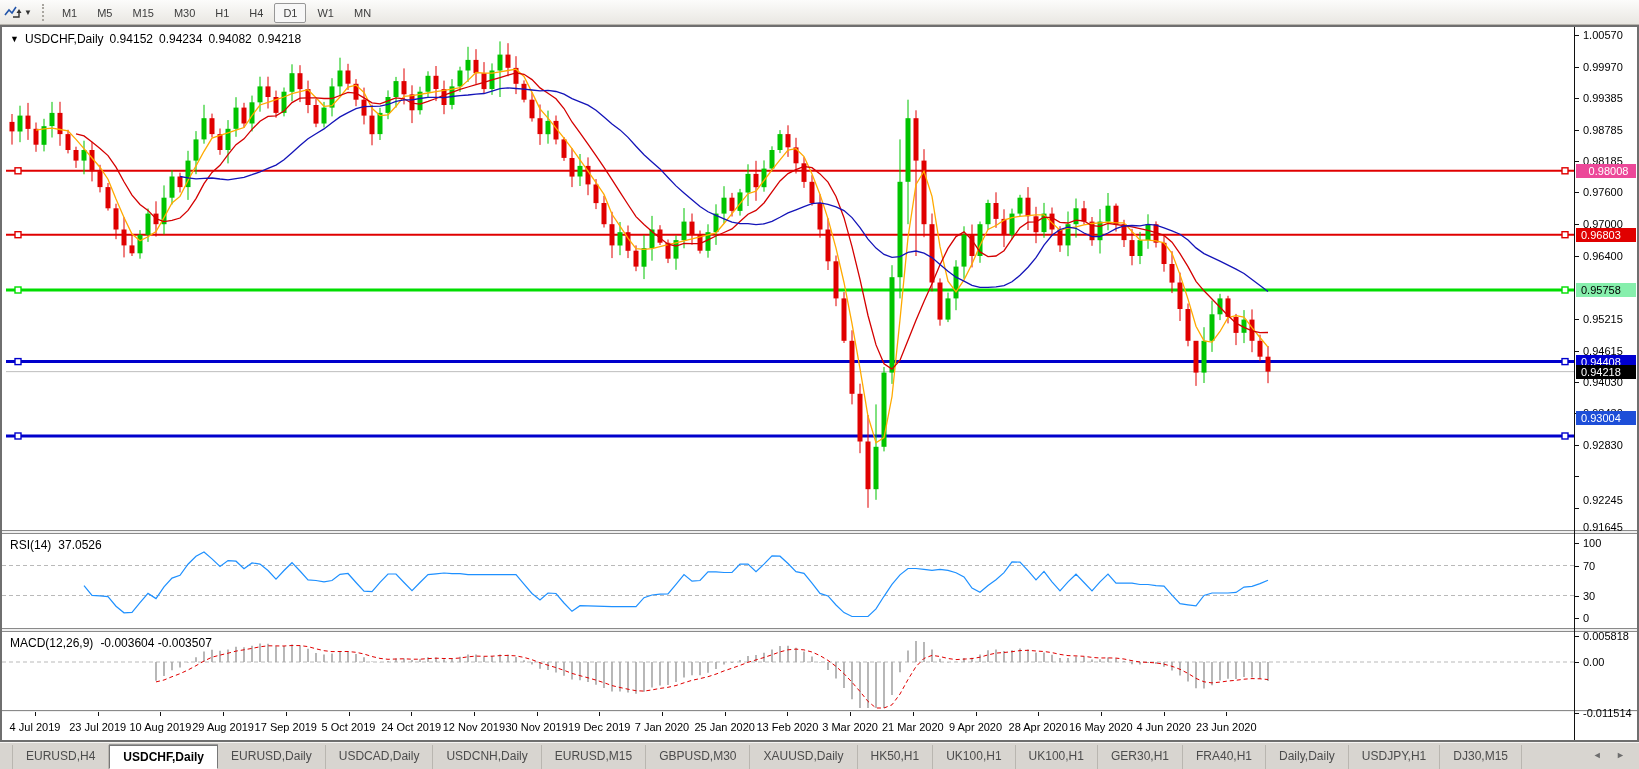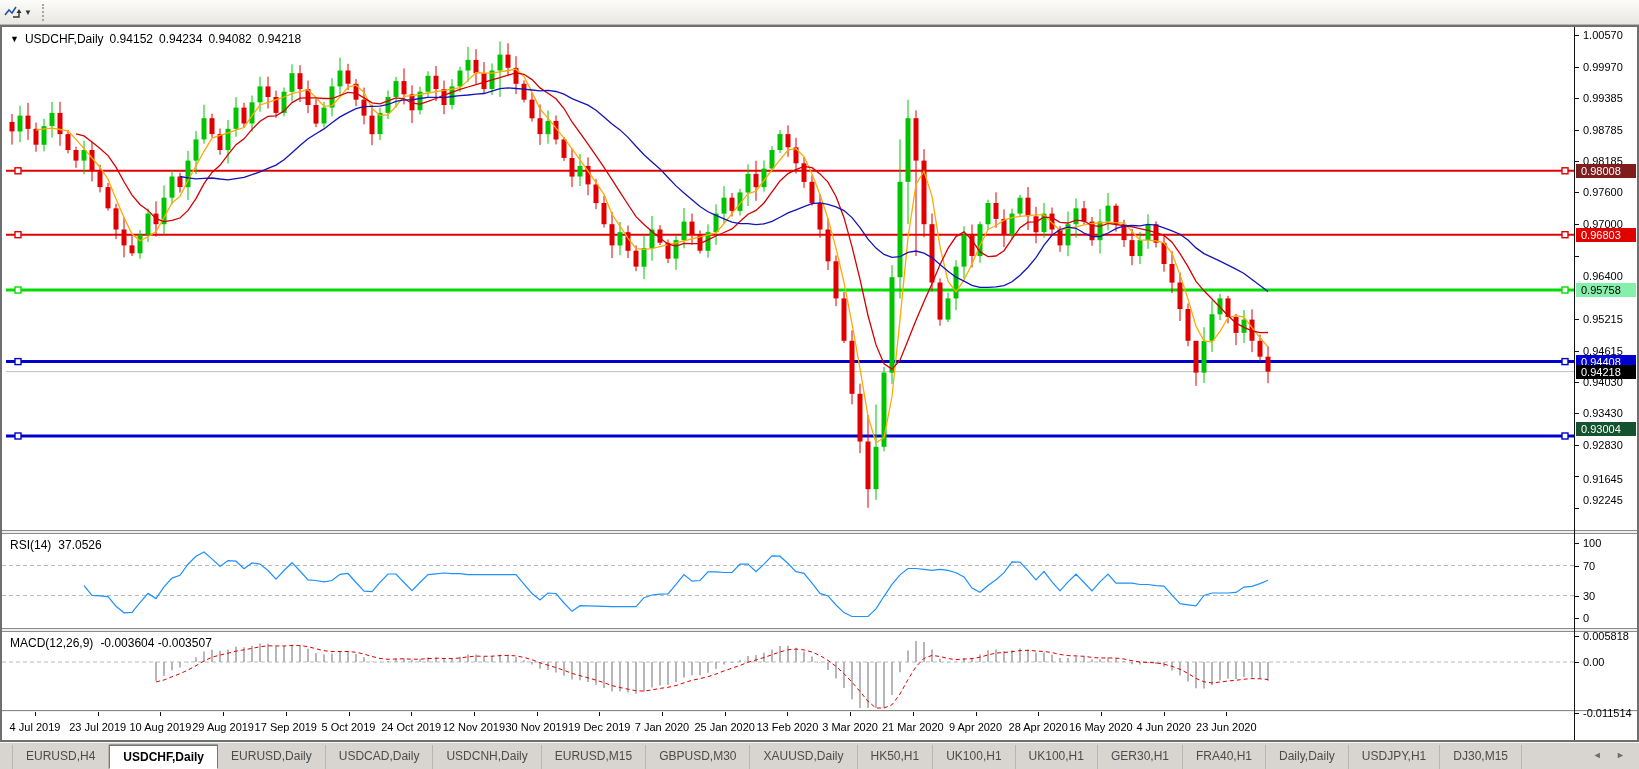--- a/index.html
+++ b/index.html
@@ -65,20 +65,21 @@
 <div id="stage">
 
   <div class="toolbar">
     <svg class="tool-icon" viewBox="0 0 18 16">
       <polyline points="1,11 5,6 8,9 12,3" fill="none" stroke="#2255aa" stroke-width="1.6"></polyline>
       <polyline points="9,13 15,13 15,7" fill="none" stroke="#333" stroke-width="1.4"></polyline>
       <polygon points="15,5 12.5,9 17.5,9" fill="#333"></polygon>
     </svg>
     <span class="tool-caret">▼</span>
     <span class="grip"></span>
+    <span id="tf-buttons"><span class="tf-btn">M1</span><span class="tf-btn">M5</span><span class="tf-btn">M15</span><span class="tf-btn">M30</span><span class="tf-btn">H1</span><span class="tf-btn">H4</span><span class="tf-btn active">D1</span><span class="tf-btn">W1</span><span class="tf-btn">MN</span></span>
   </div>
 
   <div class="chart-window">
 
     <svg id="price-svg" class="pane-svg" width="1572" height="503">
         <g>
           <line x1="4" y1="143.8" x2="1572" y2="143.8" stroke="#e00000" stroke-width="2"></line>
           <rect x="13" y="140.8" width="6" height="6" fill="#fff" stroke="#e00000" stroke-width="1.4"></rect>
           <rect x="1560" y="140.8" width="6" height="6" fill="#fff" stroke="#e00000" stroke-width="1.4"></rect>
           <line x1="4" y1="207.7" x2="1572" y2="207.7" stroke="#e00000" stroke-width="2"></line>
@@ -601,55 +602,55 @@
         <div class="axis-lab" style="top: 70.805px;">0.99385</div>
         <div class="axis-tick" style="top: 102.605px;"></div>
         <div class="axis-lab" style="top: 102.605px;">0.98785</div>
         <div class="axis-tick" style="top: 134.405px;"></div>
         <div class="axis-lab" style="top: 134.405px;">0.98185</div>
         <div class="axis-tick" style="top: 165.41px;"></div>
         <div class="axis-lab" style="top: 165.41px;">0.97600</div>
         <div class="axis-tick" style="top: 197.21px;"></div>
         <div class="axis-lab" style="top: 197.21px;">0.97000</div>
         <div class="axis-tick" style="top: 229.01px;"></div>
-        <div class="axis-lab" style="top: 229.01px; margin-top: 20px;">0.96400</div>
+        <div class="axis-lab" style="top: 229.01px;">0.96400</div>
         <div class="axis-tick" style="top: 291.815px;"></div>
         <div class="axis-lab" style="top: 291.815px;">0.95215</div>
         <div class="axis-tick" style="top: 323.615px;"></div>
         <div class="axis-lab" style="top: 323.615px;">0.94615</div>
         <div class="axis-tick" style="top: 354.62px;"></div>
         <div class="axis-lab" style="top: 354.62px;">0.94030</div>
         <div class="axis-tick" style="top: 386.42px;"></div>
         <div class="axis-lab" style="top: 386.42px;">0.93430</div>
         <div class="axis-tick" style="top: 418.22px;"></div>
         <div class="axis-lab" style="top: 418.22px;">0.92830</div>
         <div class="axis-tick" style="top: 449.225px;"></div>
         <div class="axis-lab" style="top: 473px;">0.92245</div>
         <div class="axis-tick" style="top: 481.025px;"></div>
-        <div class="axis-lab" style="top: 452px;">0.91645</div>
+        <div class="axis-lab" style="top: 500px;">0.91645</div>
         <div class="axis-tick" style="top: 516px;"></div>
         <div class="axis-lab" style="top: 516px;">100</div>
         <div class="axis-tick" style="top: 538.5px;"></div>
         <div class="axis-lab" style="top: 538.5px;">70</div>
         <div class="axis-tick" style="top: 568.5px;"></div>
         <div class="axis-lab" style="top: 568.5px;">30</div>
         <div class="axis-tick" style="top: 591px;"></div>
         <div class="axis-lab" style="top: 591px;">0</div>
         <div class="axis-tick" style="top: 609.005px;"></div>
         <div class="axis-lab" style="top: 609.005px;">0.005818</div>
         <div class="axis-tick" style="top: 635px;"></div>
         <div class="axis-lab" style="top: 635px;">0.00</div>
         <div class="axis-tick" style="top: 686.445px;"></div>
         <div class="axis-lab" style="top: 686.445px;">-0.011514</div>
-        <div class="axis-badge" style="top: 143.786px; background: #7f1d1d; color: rgb(255, 255, 255);">0.98008</div>
+        <div class="axis-badge" style="top: 143.786px; background: #ec4899; color: rgb(255, 255, 255); text-align: center;">0.98008</div>
         <div class="axis-badge" style="top: 207.651px; background: rgb(224, 0, 0); color: rgb(255, 255, 255);">0.96803</div>
         <div class="axis-badge" style="top: 263.036px; background: #86efac; color: rgb(0, 0, 0);">0.95758</div>
         <div class="axis-badge" style="top: 334.586px; background: rgb(0, 0, 208); color: rgb(255, 255, 255);">0.94408</div>
         <div class="axis-badge" style="top: 344.656px; background: rgb(0, 0, 0); color: rgb(255, 255, 255);">0.94218</div>
-        <div class="axis-badge" style="top: 402px; background: #14532d; color: rgb(255, 255, 255);">0.93004</div>
+        <div class="axis-badge" style="top: 391px; background: #1d4ed8; color: rgb(255, 255, 255);">0.93004</div>
       </div>
 
     <div class="date-row" id="date-row">
         <div class="date-tick" style="left: 33px;"></div>
         <div class="date-lab" style="left: 33px;">4 Jul 2019</div>
         <div class="date-tick" style="left: 95.7px;"></div>
         <div class="date-lab" style="left: 95.7px;">23 Jul 2019</div>
         <div class="date-tick" style="left: 158.4px;"></div>
         <div class="date-lab" style="left: 158.4px;">10 Aug 2019</div>
         <div class="date-tick" style="left: 221.1px;"></div>

